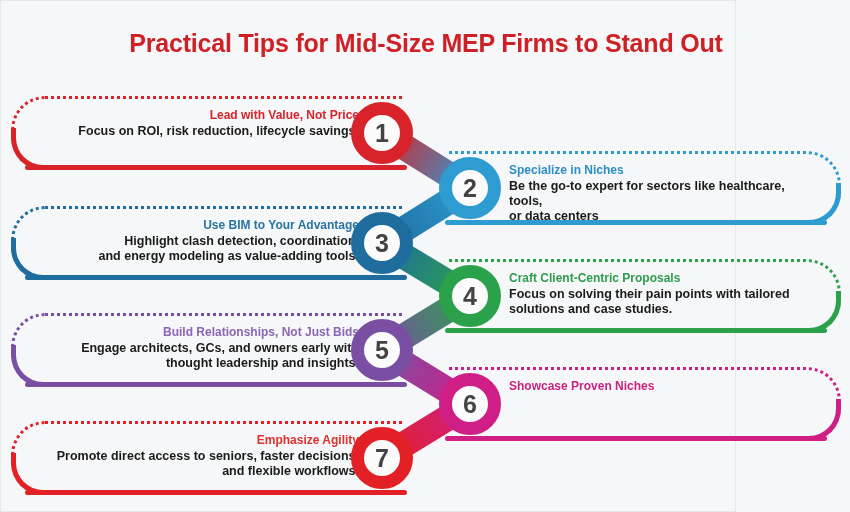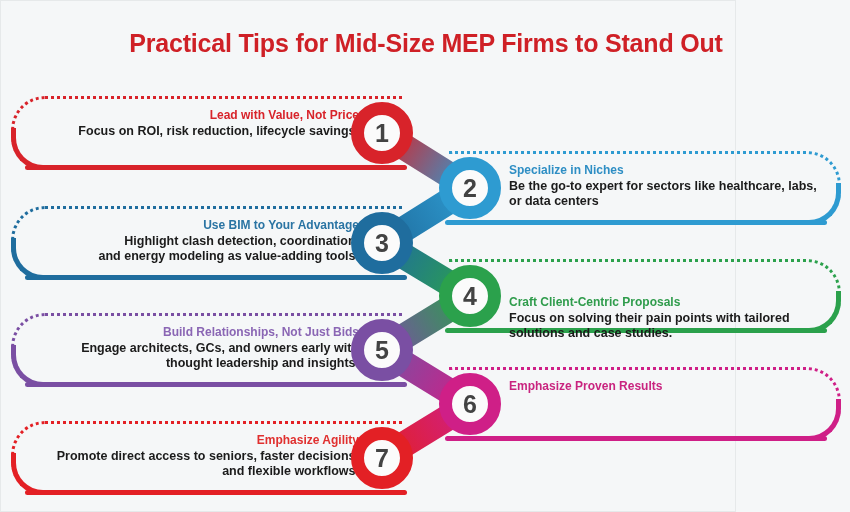--- a/index.html
+++ b/index.html
@@ -164,60 +164,60 @@
           <div class="head" style="color: rgb(216, 35, 42);">Lead with Value, Not Price</div>
           <div class="body">Focus on ROI, risk reduction, lifecycle savings.</div>
         </div>
       </div>
       <div class="row right" style="top: 150px;">
         <div class="pill" style="border-color: rgb(46, 155, 209);"></div>
         <div class="cap" style="border-color: rgb(46, 155, 209);"></div>
         <div class="bar" style="background: rgb(46, 155, 209);"></div>
         <div class="txt">
           <div class="head" style="color: rgb(46, 142, 196);">Specialize in Niches</div>
-          <div class="body">Be the go-to expert for sectors like healthcare, labs,
+          <div class="body">Be the go-to expert for sectors like healthcare, tools,
 or data centers</div>
         </div>
       </div>
       <div class="row left" style="top: 205px;">
         <div class="pill" style="border-color: rgb(31, 109, 158);"></div>
         <div class="cap" style="border-color: rgb(31, 109, 158);"></div>
         <div class="bar" style="background: rgb(31, 109, 158);"></div>
         <div class="txt">
           <div class="head" style="color: rgb(42, 116, 163);">Use BIM to Your Advantage</div>
           <div class="body">Highlight clash detection, coordination,
 and energy modeling as value-adding tools.</div>
         </div>
       </div>
       <div class="row right" style="top: 258px;">
         <div class="pill" style="border-color: rgb(43, 161, 76);"></div>
         <div class="cap" style="border-color: rgb(43, 161, 76);"></div>
         <div class="bar" style="background: rgb(43, 161, 76);"></div>
         <div class="txt">
-          <div class="head" style="color: rgb(47, 156, 76); margin-top: 24px;">Craft Client-Centric Proposals</div>
+          <div class="head" style="color: rgb(47, 156, 76);">Craft Client-Centric Proposals</div>
           <div class="body">Focus on solving their pain points with tailored
 solutions and case studies.</div>
         </div>
       </div>
       <div class="row left" style="top: 312px;">
         <div class="pill" style="border-color: rgb(122, 79, 163);"></div>
         <div class="cap" style="border-color: rgb(122, 79, 163);"></div>
         <div class="bar" style="background: rgb(122, 79, 163);"></div>
         <div class="txt">
           <div class="head" style="color: rgb(138, 102, 180);">Build Relationships, Not Just Bids</div>
           <div class="body">Engage architects, GCs, and owners early with
 thought leadership and insights.</div>
         </div>
       </div>
       <div class="row right" style="top: 366px;">
         <div class="pill" style="border-color: rgb(207, 31, 135);"></div>
         <div class="cap" style="border-color: rgb(207, 31, 135);"></div>
         <div class="bar" style="background: rgb(207, 31, 135);"></div>
         <div class="txt">
-          <div class="head" style="color: rgb(201, 36, 127);">Emphasize Proven Results</div>
+          <div class="head" style="color: rgb(201, 36, 127);">Showcase Proven Niches</div>
         </div>
       </div>
       <div class="row left" style="top: 420px;">
         <div class="pill" style="border-color: rgb(227, 32, 37);"></div>
         <div class="cap" style="border-color: rgb(227, 32, 37);"></div>
         <div class="bar" style="background: rgb(227, 32, 37);"></div>
         <div class="txt">
           <div class="head" style="color: rgb(224, 48, 47);">Emphasize Agility</div>
           <div class="body">Promote direct access to seniors, faster decisions,
 and flexible workflows.</div>

